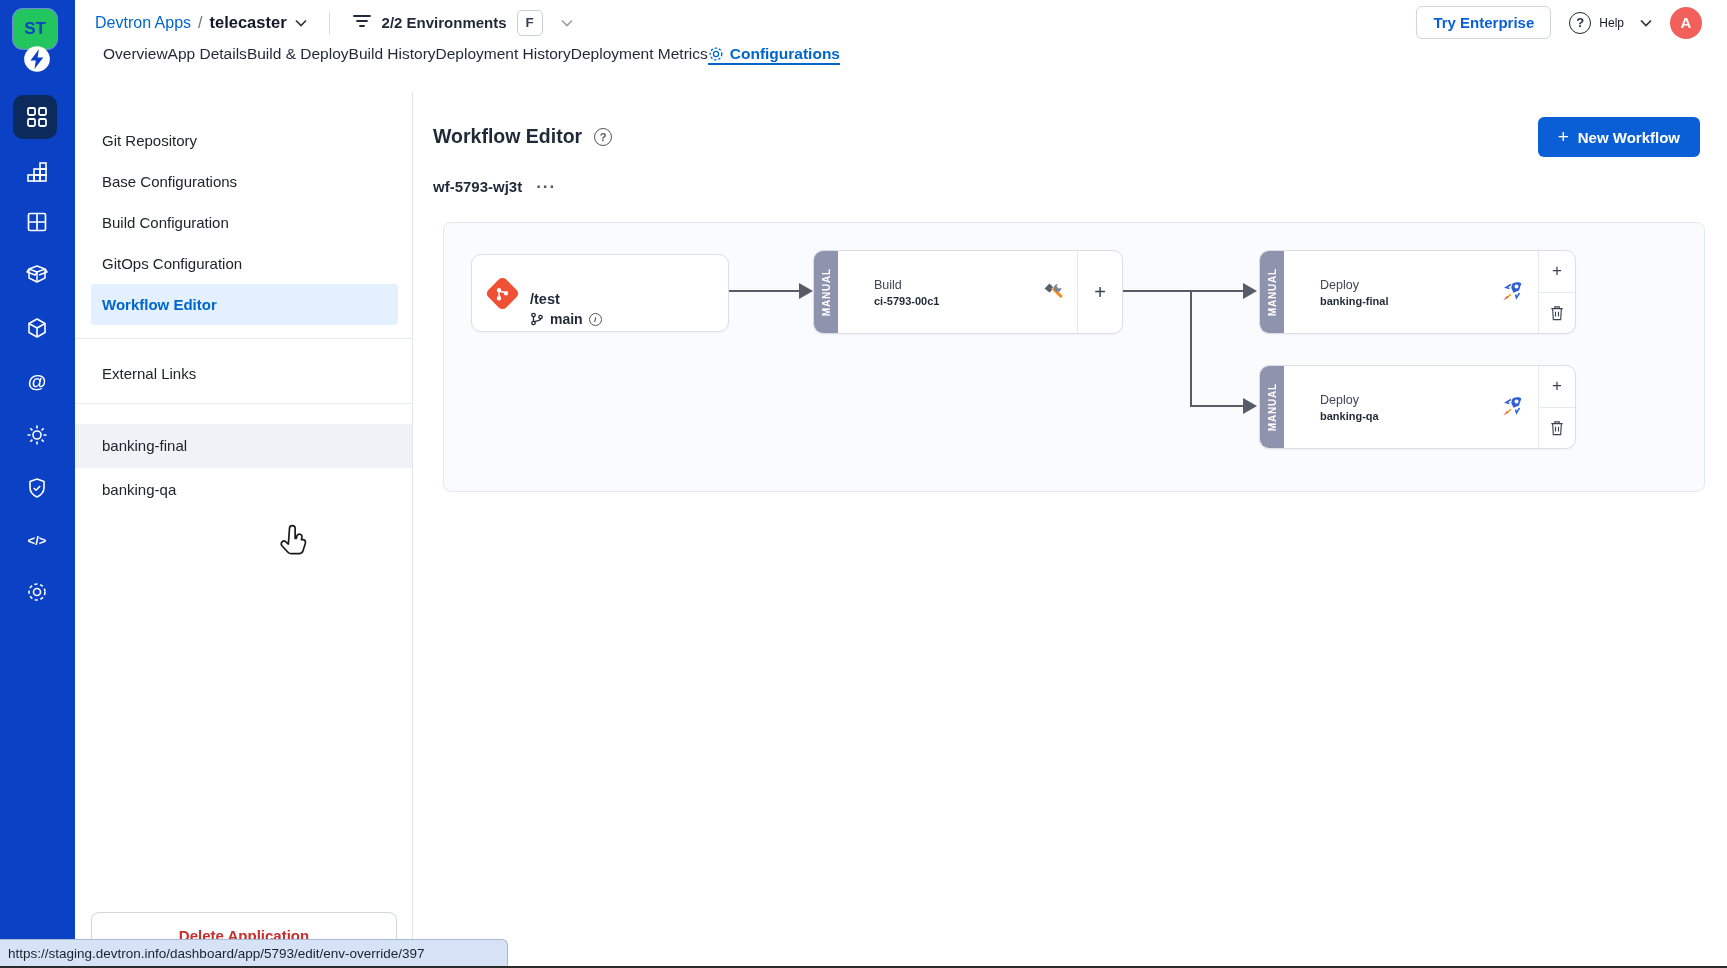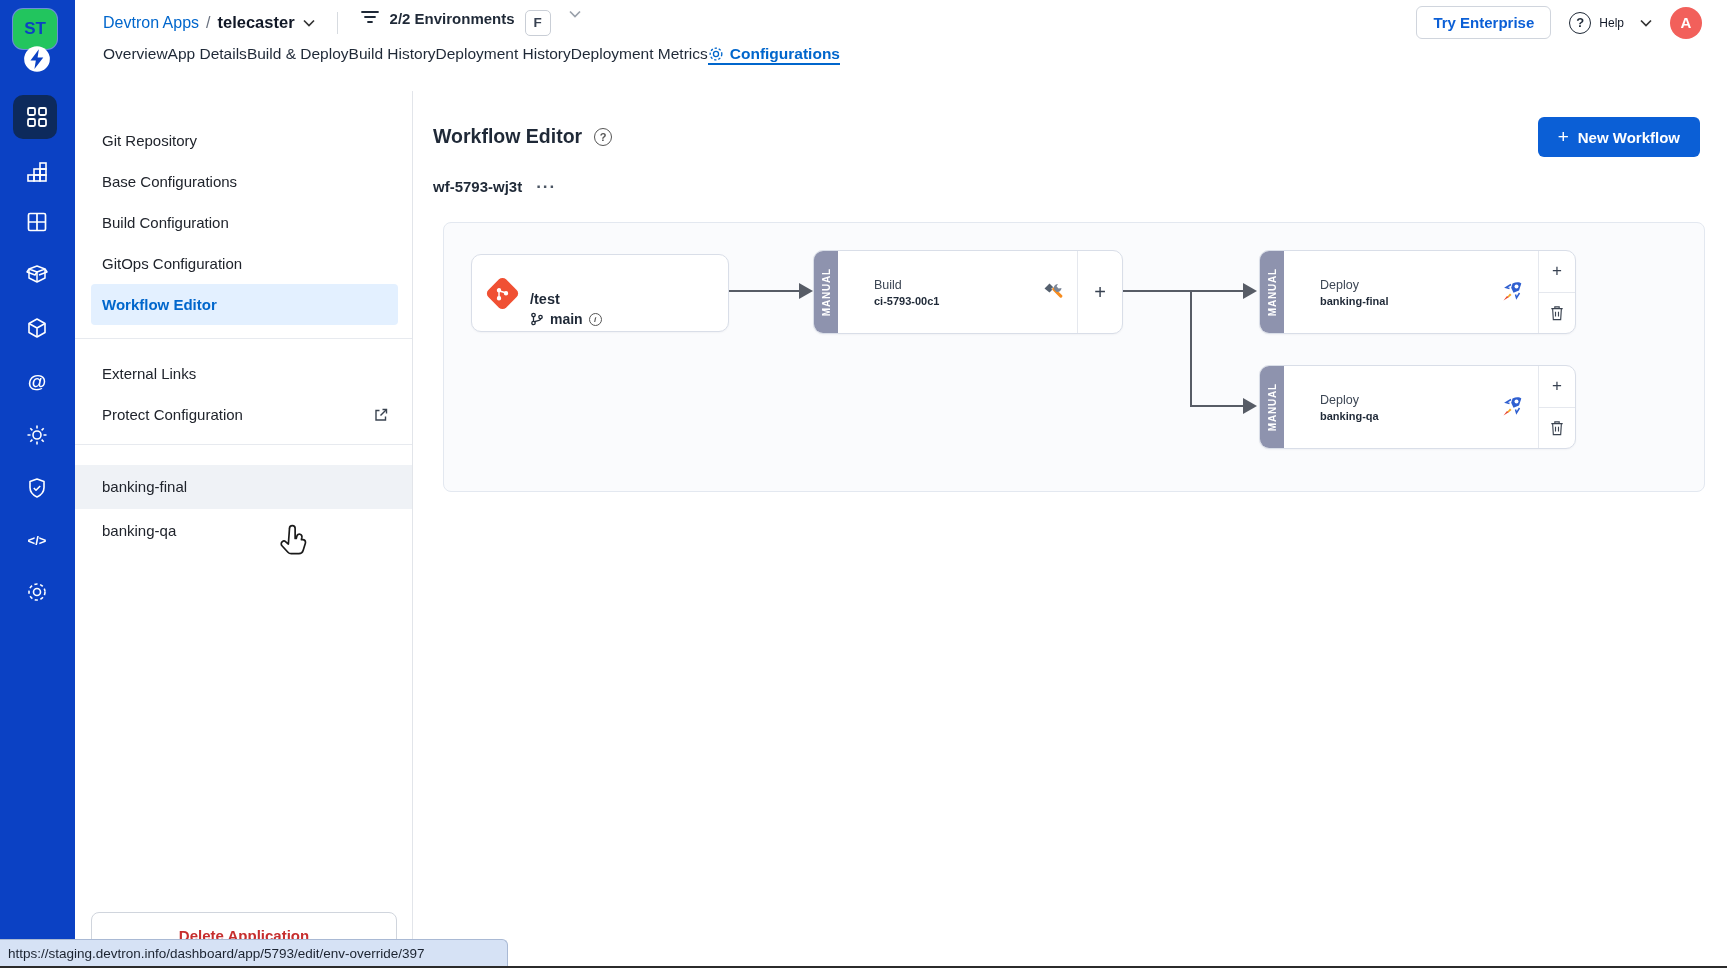--- a/index.html
+++ b/index.html
@@ -11,27 +11,27 @@
     border-radius:10px;display:flex;align-items:center;justify-content:center;
     font-weight:700;font-size:17px;color:#0b41c4;box-shadow:0 0 0 1px rgba(255,255,255,.4);}
   .logo-glyph{position:absolute;left:23px;top:45px;width:28px;height:28px;}
   .rail-active{position:absolute;left:13px;top:95px;width:44px;height:44px;background:#0d2a5c;border-radius:10px;}
   .rail-icon{position:absolute;left:26px;width:22px;height:22px;display:flex;align-items:center;
     justify-content:center;color:#fff;}
   .rail-icon svg{width:22px;height:22px;}
   .rail-txt{font-weight:700;color:#fff;}
   
   .hdr{position:absolute;left:75px;top:0;right:0;height:91px;background:#fff;border-bottom:1px solid #e8ebef;}
-  .hdr-row1{position:absolute;left:0;top:0;right:0;height:45px;display:flex;align-items:center;padding-left:28px;box-sizing:border-box;}
+  .hdr-row1{position:absolute;left:0;top:0;right:0;height:45px;display:flex;align-items:center;padding-left:20px;box-sizing:border-box;}
   .crumb-root{color:#0066cc;font-size:16px;cursor:pointer;}
   .crumb-sep{color:#6b7280;font-size:16px;margin:0 7px;}
   .crumb-app{color:#111827;font-size:16.5px;font-weight:700;}
   .chev{margin-left:8px;display:inline-flex;}
   .vdiv{width:1px;height:22px;background:#d7dbe0;margin:0 22px;}
-  .env-sel{display:flex;align-items:flex-start;gap:10px;cursor:pointer;}
+  .env-sel{display:flex;align-items:center;gap:10px;cursor:pointer;}
   .env-label{font-size:15px;font-weight:700;color:#1f2937;}
   .env-badge{width:24px;height:24px;border:1px solid #c9ced6;border-radius:5px;display:flex;
     align-items:center;justify-content:center;font-size:13.5px;font-weight:600;color:#374151;}
   .hdr-right{margin-left:auto;display:flex;align-items:center;padding-right:25px;gap:18px;}
   .btn-enterprise{border:1px solid #d0d5dd;border-radius:6px;background:#fff;color:#0b5fd6;
     font-weight:700;font-size:15px;padding:7px 16px;cursor:pointer;font-family:inherit;}
   .help-wrap{display:flex;align-items:center;gap:8px;cursor:pointer;}
   .qcircle{width:22px;height:22px;border:1.8px solid #1f2937;border-radius:50%;display:flex;
     align-items:center;justify-content:center;font-size:13px;font-weight:700;color:#1f2937;box-sizing:border-box;}
   .help-label{font-size:12px;color:#111827;}
@@ -266,30 +266,20 @@
   </header>
 
   <nav class="panel">
     <div class="pitem">Git Repository</div>
     <div class="pitem">Base Configurations</div>
     <div class="pitem">Build Configuration</div>
     <div class="pitem">GitOps Configuration</div>
     <div class="pitem selected">Workflow Editor</div>
     <div class="pdiv"></div>
     <div class="pitem">External Links</div>
-    <div class="pitem prow">
-      <span>Protect Configuration</span>
-      <span class="ext-ic">
-        <svg width="16" height="16" viewBox="0 0 16 16" fill="none" stroke="#3a4350" stroke-width="1.4">
-            <path d="M6.5 3.5H3v9.5h9.5V9.5"></path>
-            <path d="M9.5 2.5h4v4"></path>
-            <path d="M13 3L7.5 8.5"></path>
-          </svg>
-      </span>
-    </div>
     <div class="pdiv2"></div>
     <div class="povr hovered">banking-final</div>
     <div class="povr">banking-qa</div>
     <div class="delete-card">Delete Application</div>
   </nav>
 
   <main class="main">
     <div class="wf-title">
       <h1>Workflow Editor</h1>
       <span class="qsmall">?</span>

